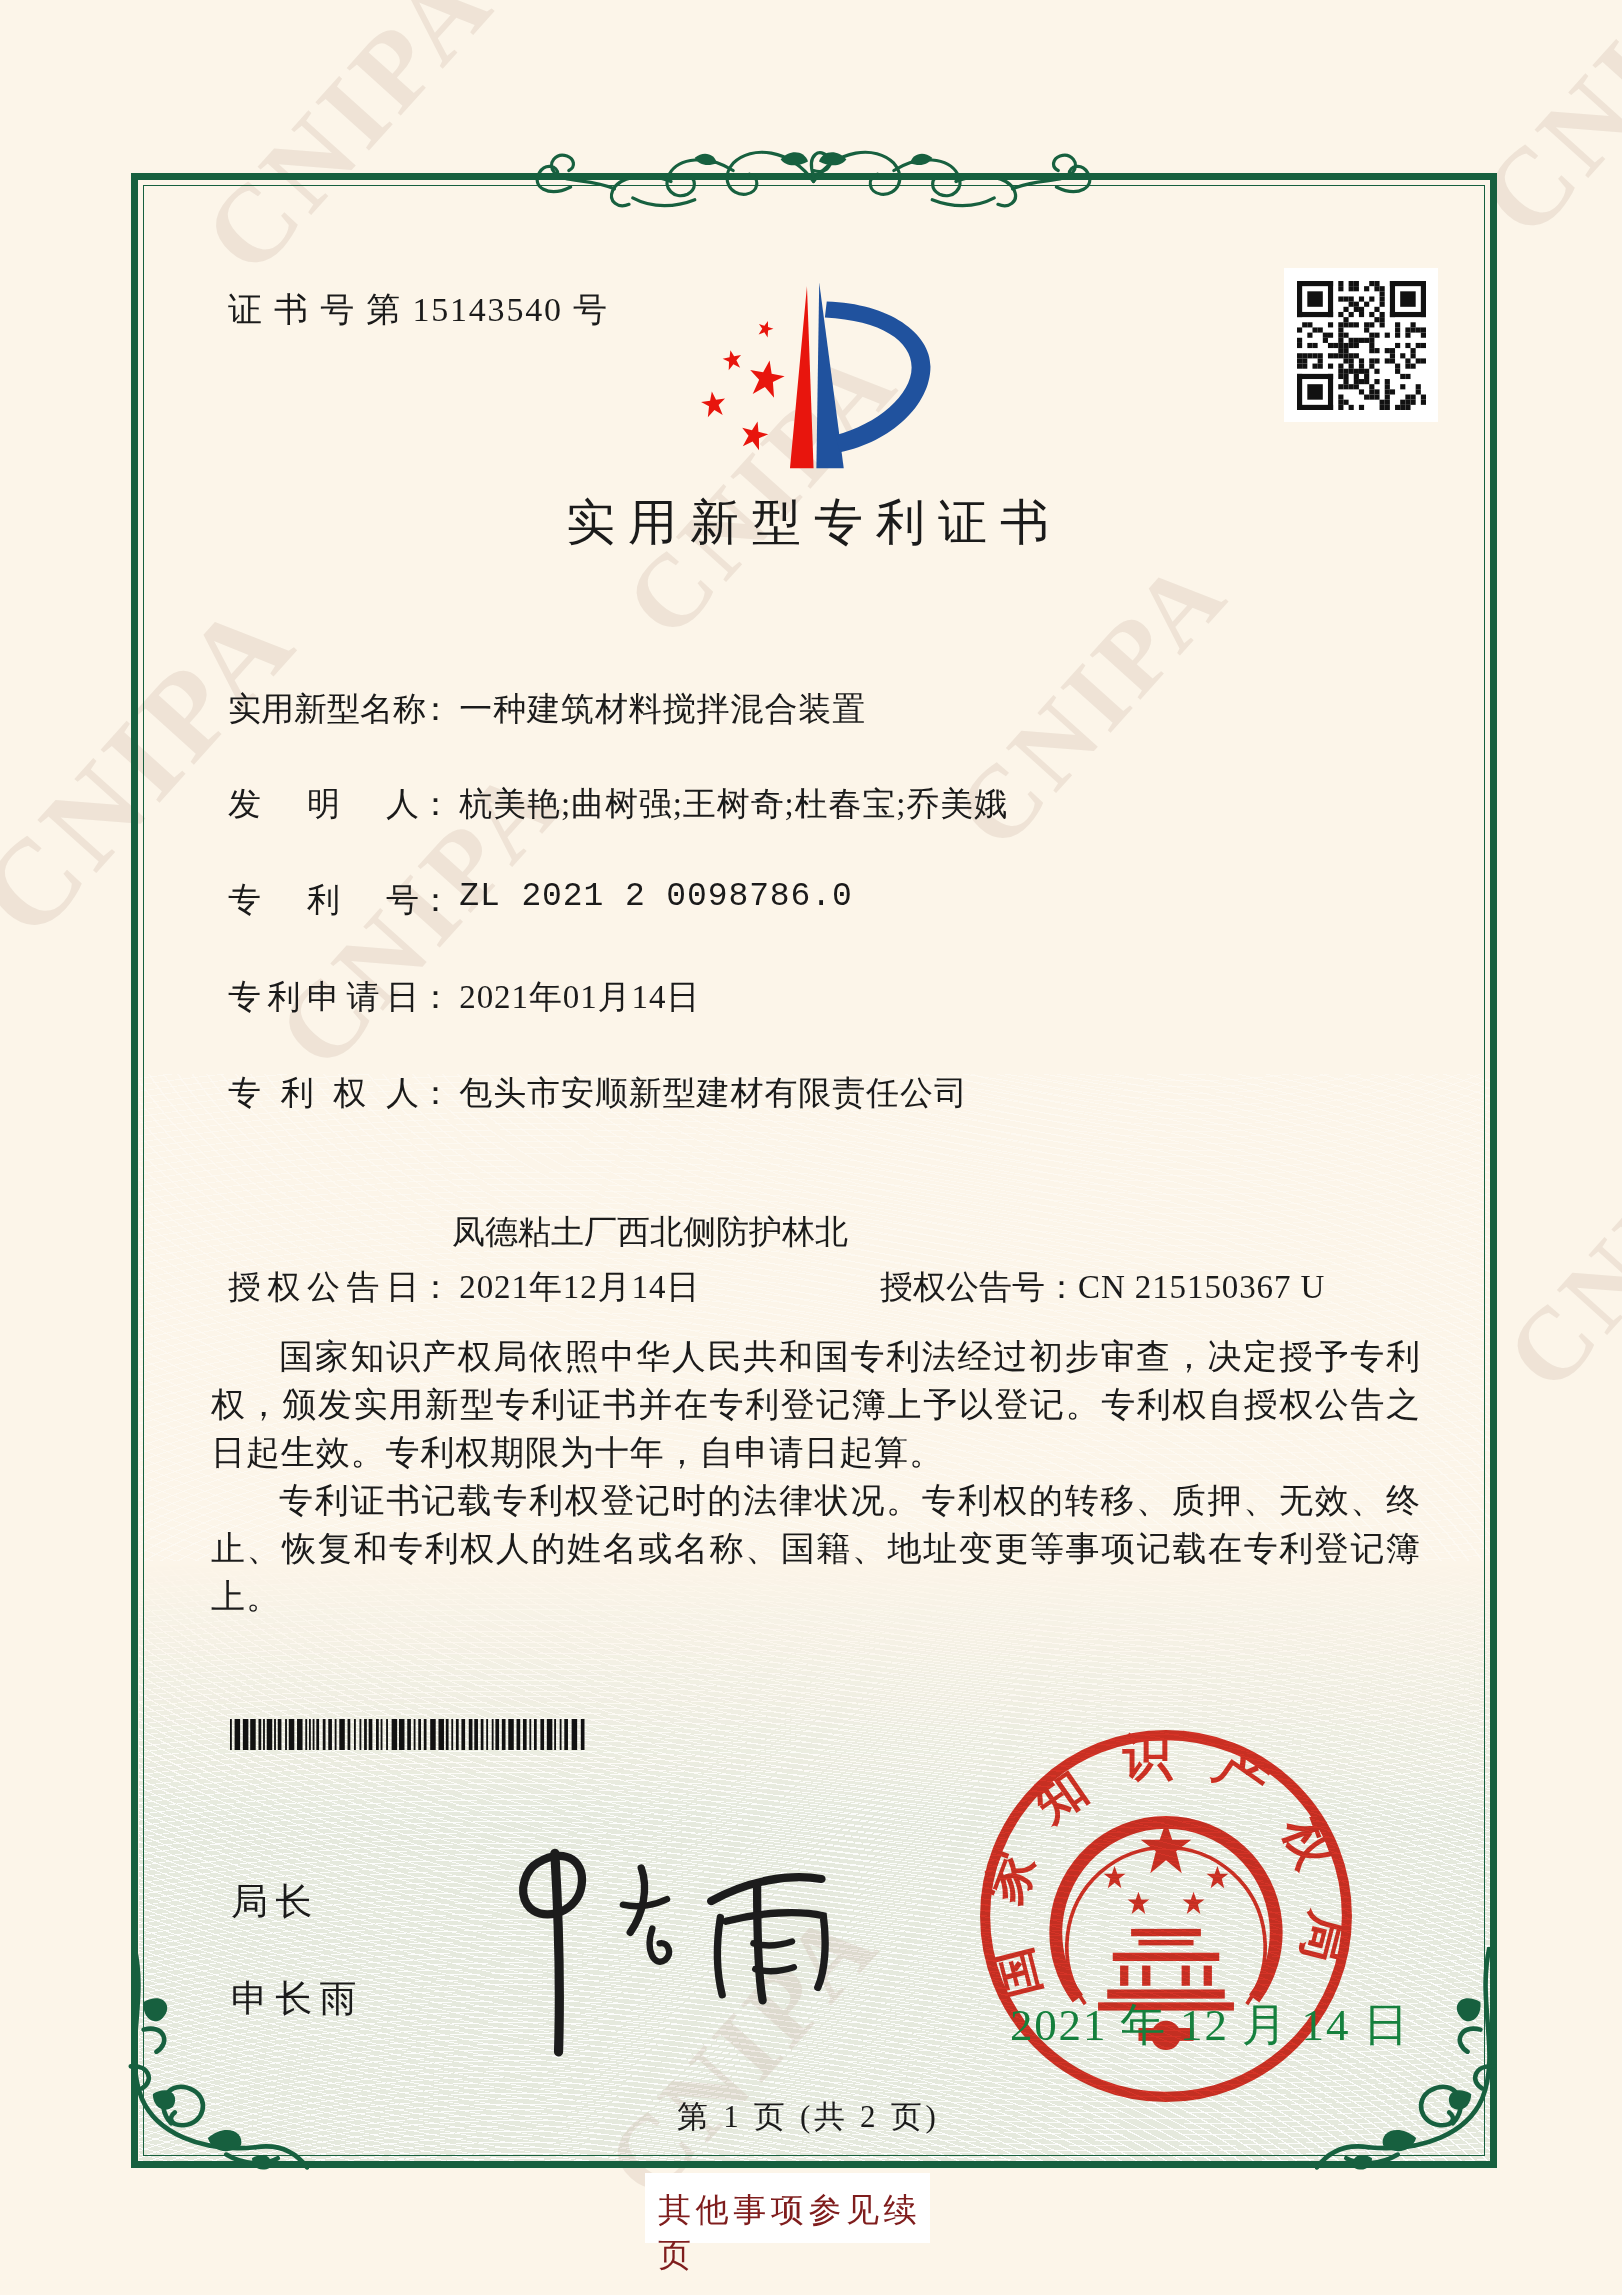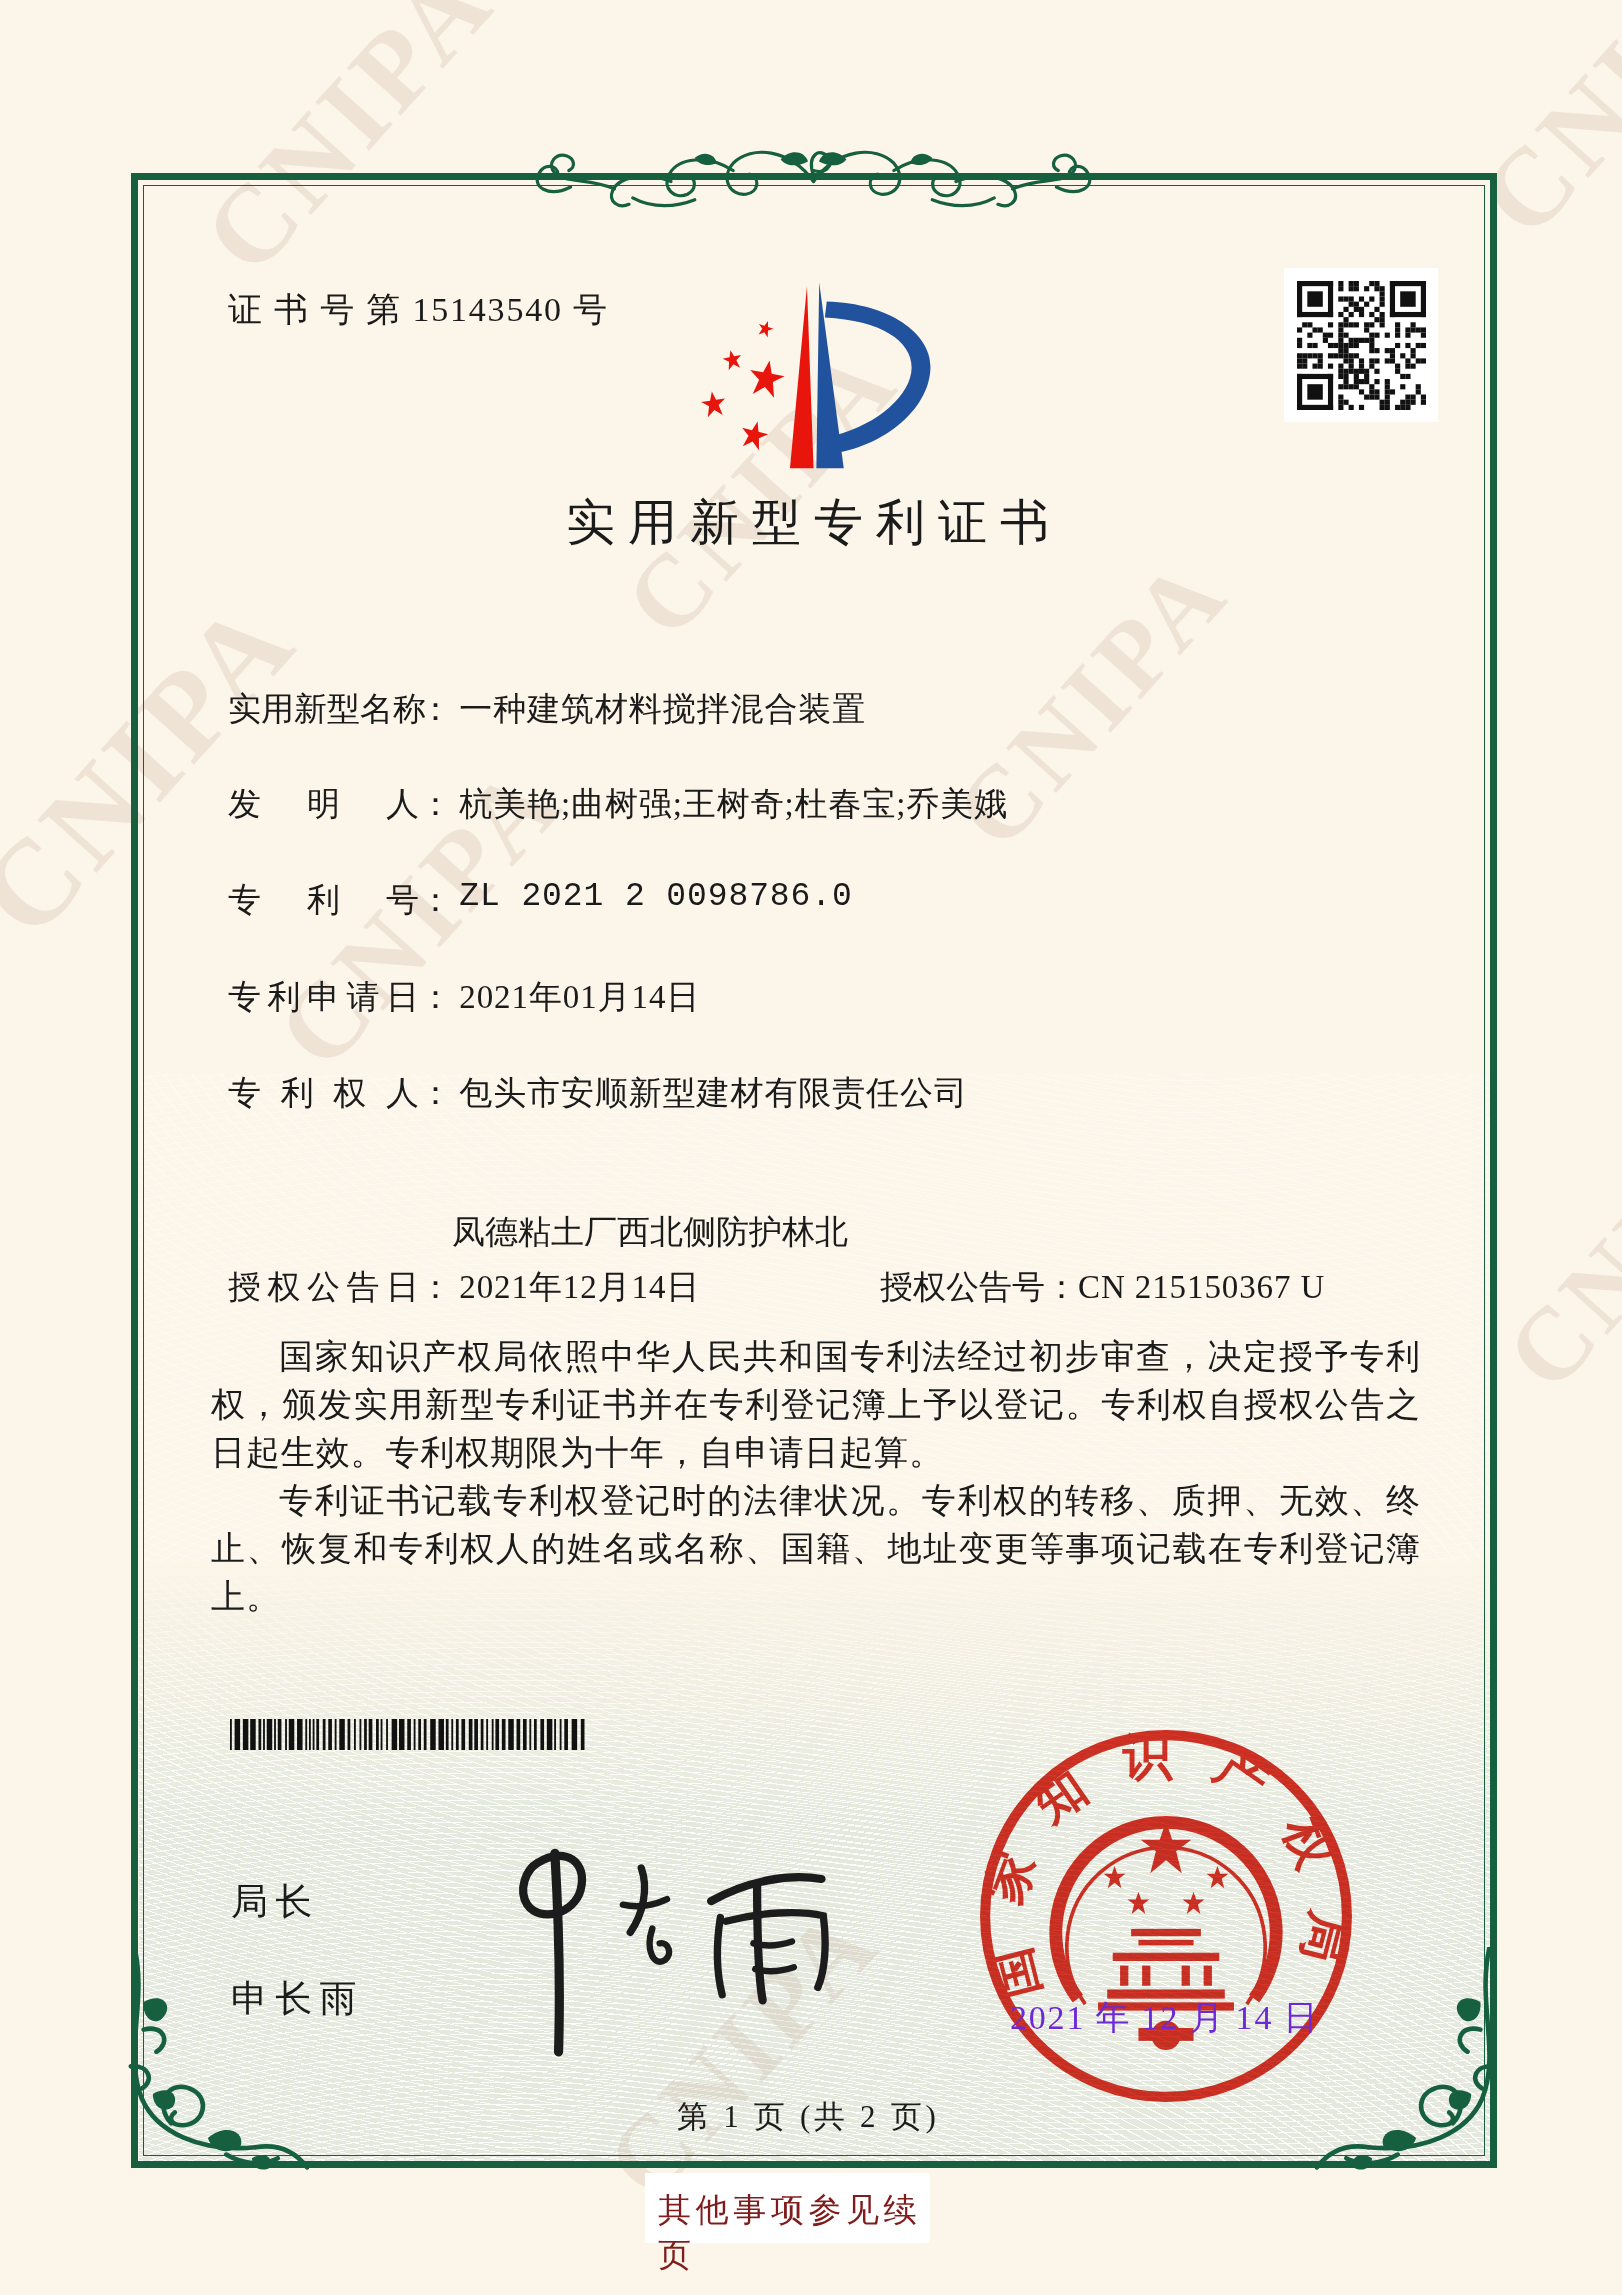--- a/index.html
+++ b/index.html
@@ -71,21 +71,21 @@
   .body-text{
     left:211px;top:1333px;width:1210px;z-index:4;
     font-size:34px;line-height:48px;letter-spacing:0.9px;text-align:justify;
   }
   .body-text p{margin:0;text-indent:2em;}
   .barcode{left:230px;top:1719px;z-index:4;}
   .officer-title{left:231px;top:1877px;font-size:37px;letter-spacing:7.3px;z-index:4;}
   .officer-name{left:231px;top:1974px;font-size:37px;letter-spacing:7.3px;z-index:4;}
   .signature{left:485px;top:1833px;z-index:5;}
   .seal{left:975px;top:1725px;z-index:5;mix-blend-mode:multiply;opacity:.95;}
-  .seal-date{left:1010px;top:1995px;font-size:34px;letter-spacing:1.8px;z-index:6;color:#6d28d9;}
+  .seal-date{left:1010px;top:1995px;font-size:45px;letter-spacing:1.8px;z-index:6;color:#15803d;}
   .page-info{left:677px;top:2096px;font-size:31px;letter-spacing:3.7px;z-index:4;}
   .foot-note-box{
     left:645px;top:2173px;width:285px;height:70px;background:#ffffff;z-index:4;
   }
   .foot-note-box div{
     padding:14.7px 0 0 13px;font-size:33px;letter-spacing:4.6px;color:#7f1d1d;
   }
   .ornament{z-index:5;}
 </style>
 </head>

